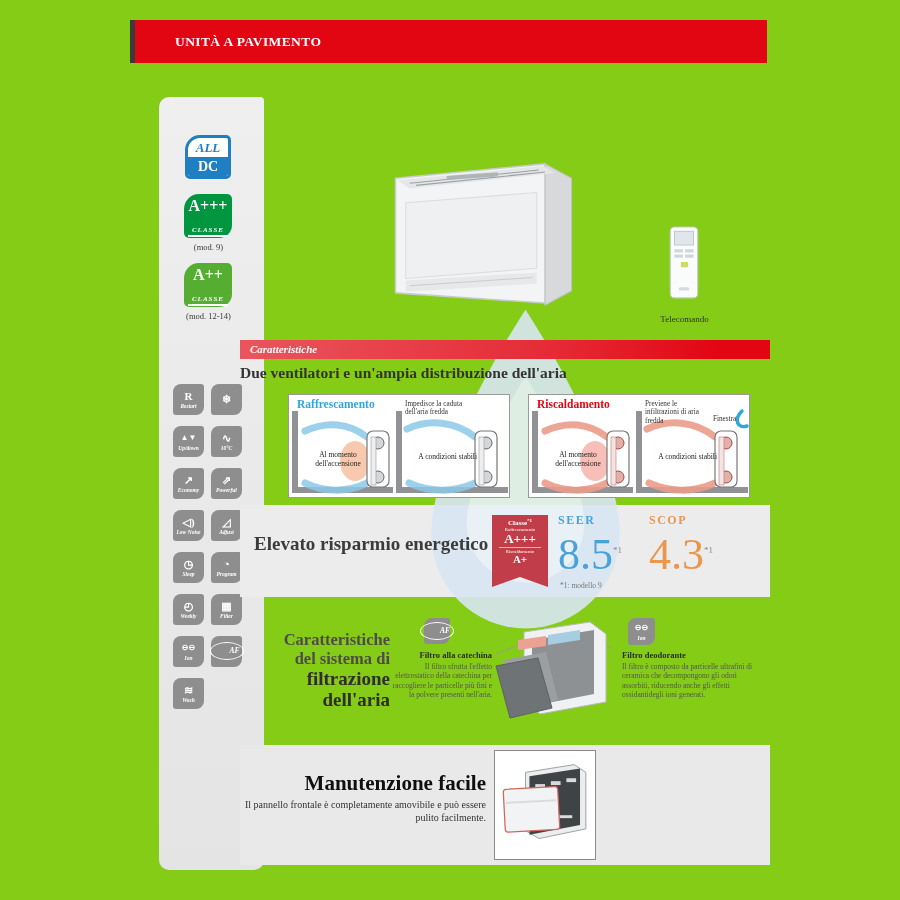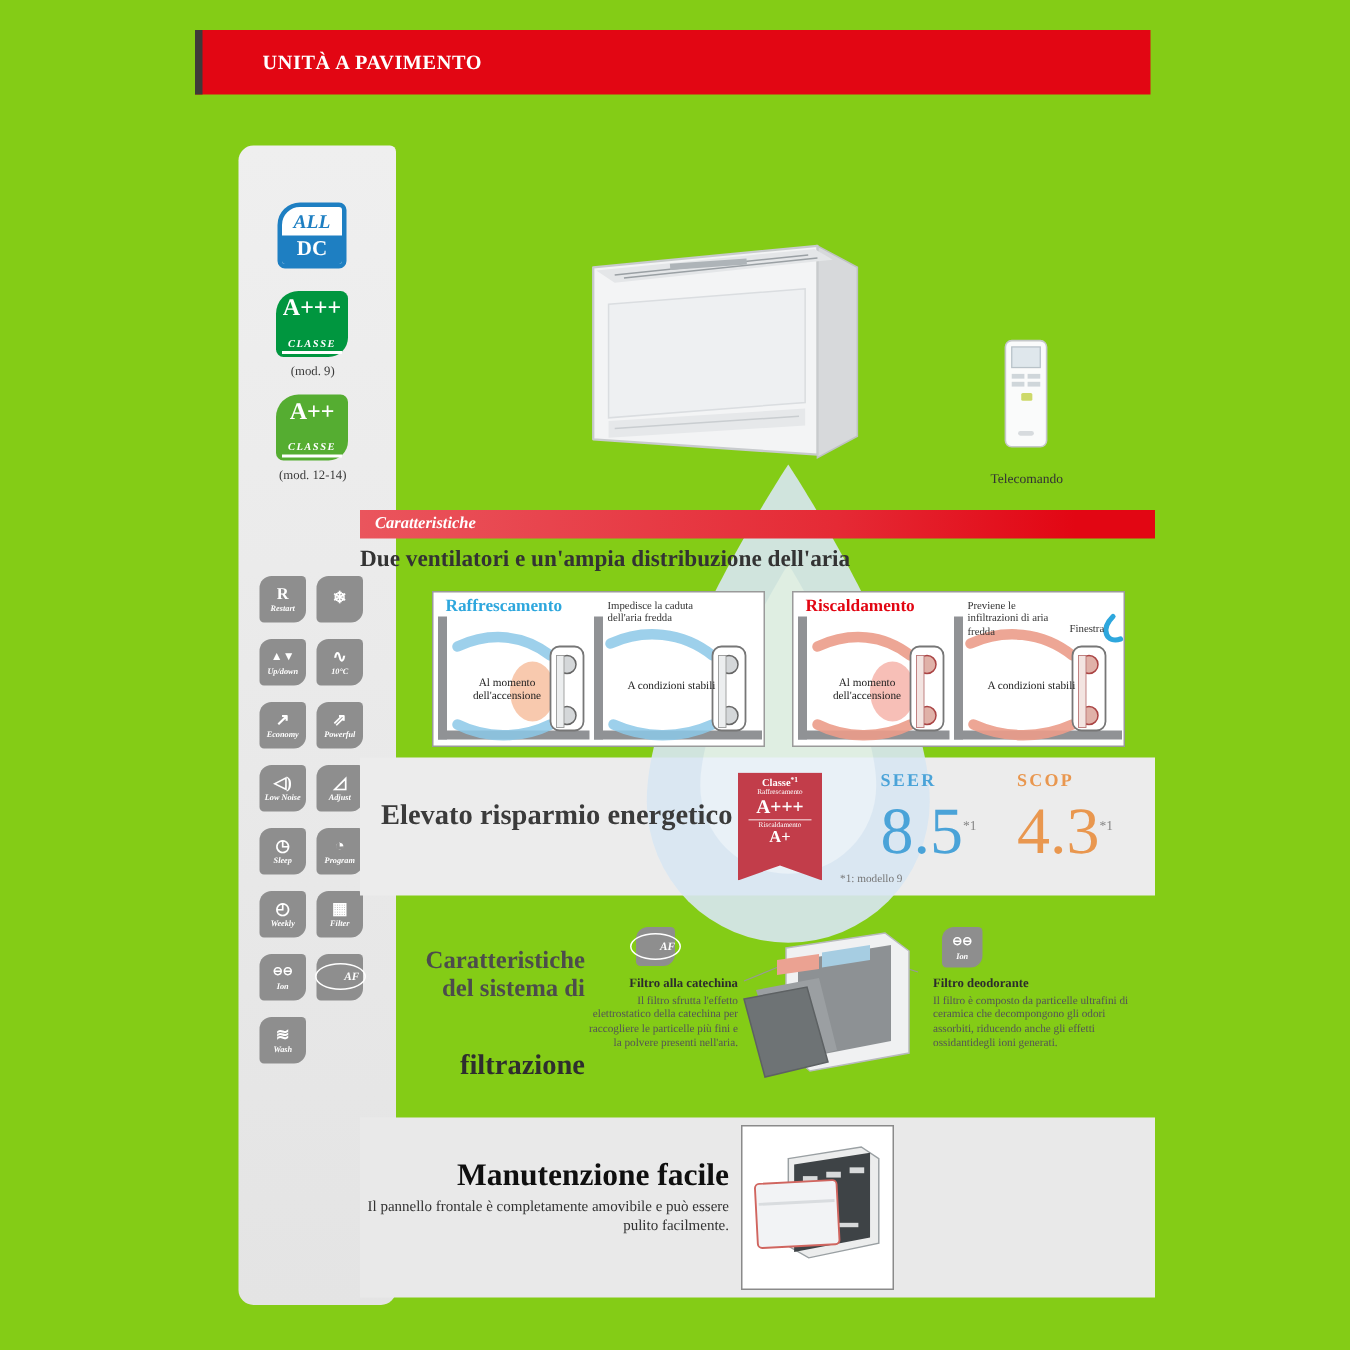--- a/index.html
+++ b/index.html
@@ -71,31 +71,31 @@
   #energy-band{left:240px;top:505px;width:530px;height:92px;background:#ececec;}
   #energy-heading{left:14px;top:28px;font-size:19px;font-weight:bold;color:#3b3b3b;position:absolute;z-index:2;}
   #energy-ribbon{position:absolute;left:252px;top:10px;width:56px;height:72px;background:#c23d4a;z-index:2;
         clip-path:polygon(0 0,100% 0,100% 100%,50% 86%,0 100%);color:#fff;text-align:center;}
   #energy-ribbon .r1{font-size:7px;font-weight:bold;margin-top:3px;}
   #energy-ribbon .r2{font-size:4.8px;}
   #energy-ribbon .r3{font-size:13px;font-weight:bold;line-height:13px;border-bottom:1px solid rgba(255,255,255,.6);
         margin:0 7px 1px;padding-bottom:2px;}
   #energy-ribbon .r4{font-size:4.8px;}
   #energy-ribbon .r5{font-size:11px;font-weight:bold;line-height:11px;}
-  .metric{position:absolute;top:8px;z-index:2;margin-left:29px;}
+  .metric{position:absolute;top:8px;z-index:2;}
   #seer-metric{left:318px;color:#4aa3d8;} #scop-metric{left:409px;color:#e9974f;}
   .metric .ml{font-size:12px;font-weight:bold;letter-spacing:1.5px;}
   .metric .mv{font-size:44px;line-height:44px;}
   .metric sup{font-size:9px;color:#888;}
   #energy-footnote{position:absolute;left:320px;top:76px;font-size:7.5px;color:#777;z-index:2;}
 
   
   #filtration-heading{left:250px;top:630px;width:140px;text-align:right;z-index:2;}
   #filtration-heading .h1{font-size:16.5px;line-height:19px;font-weight:bold;color:#4c4c4c;}
-  #filtration-heading .h2{font-size:19px;line-height:21px;font-weight:bold;color:#2e2e2e;margin-top:32px;}
+  #filtration-heading .h2{font-size:19px;line-height:21px;font-weight:bold;color:#2e2e2e;}
   #catechin-icon{left:424px;top:618px;z-index:2;}
   #catechin-block{left:386px;top:650px;width:106px;text-align:right;z-index:2;}
   #ion-icon{left:628px;top:618px;z-index:2;}
   #deodorant-block{left:622px;top:650px;width:142px;text-align:left;z-index:2;}
   .filt-title{font-size:8.5px;font-weight:bold;color:#2c2c2c;}
   .filt-body{font-size:7.5px;line-height:9.4px;color:#555;margin-top:2px;}
   #exploded-diagram{left:494px;top:614px;z-index:2;}
 
   
   #maintenance-box{left:240px;top:745px;width:530px;height:120px;background:#e9e9e9;z-index:2;}

